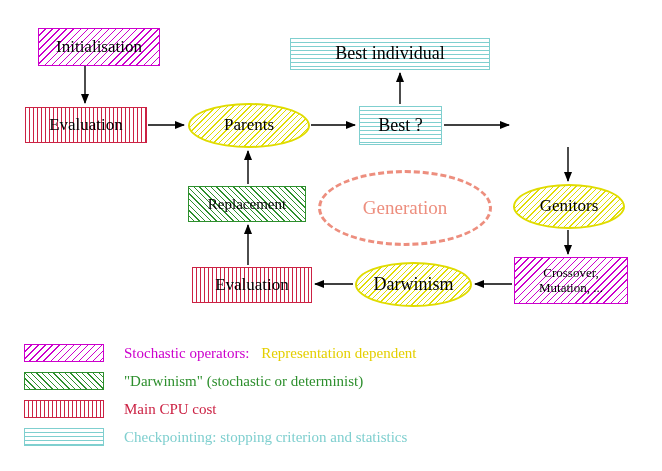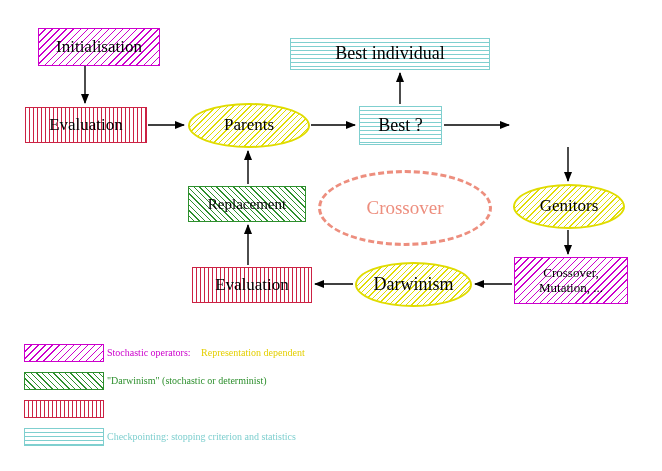--- a/index.html
+++ b/index.html
@@ -22,22 +22,22 @@
   .hatch-cyan    { background: repeating-linear-gradient(180deg, #fff 0 3px, #7fcfcf 3px 4px); border: 1px solid #7fcfcf; }
   .generation-ellipse {
     position: absolute; border: 3px dashed #ed8e7e; border-radius: 50%;
     display: flex; align-items: center; justify-content: center;
     color: #ed8e7e; font-size: 19px; box-sizing: border-box; background: transparent;
   }
   .small-text { font-size: 13px; }
   .big-text { font-size: 18px; }
   .legend-swatch { position: absolute; width: 80px; height: 18px; box-sizing: border-box; }
   .legend-text {
-    position: absolute; left: 107px; height: 18px; line-height: 18px;
-    font-size: 10px; white-space: nowrap;
+    position: absolute; left: 124px; height: 18px; line-height: 18px;
+    font-size: 15px; white-space: nowrap;
   }
   .c-magenta { color: #cc00cc; }
   .c-yellow  { color: #e4cf00; margin-left: 8px; }
   .c-green   { color: #2d8f2d; }
   .c-red     { color: #cc2244; }
   .c-cyan    { color: #7fcfcf; }
 </style>
 </head>
 <body>
 
@@ -83,21 +83,21 @@
   <div class="node hatch-cyan big-text" style="left:359px; top:106px; width:83px; height:39px;">
     <span>Best ?</span>
   </div>
 
 
   <div class="node hatch-green" style="left:188px; top:186px; width:118px; height:36px; font-size:15px;">
     <span>Replacement</span>
   </div>
 
   <div class="generation-ellipse" style="left:318px; top:170px; width:174px; height:76px;">
-    <span>Crossover</span>
+    <span>Generation</span>
   </div>
 
   <div class="node ellipse hatch-yellow" style="left:513px; top:184px; width:112px; height:45px;">
     <span>Genitors</span>
   </div>
 
   <div class="node hatch-magenta small-text" style="left:514px; top:257px; width:114px; height:47px;">
     <span>Crossover,</span>
     <span>Mutation, ...</span>
   </div>
@@ -115,19 +115,22 @@
     <span class="c-magenta">Stochastic operators:</span>
     <span class="c-yellow">Representation dependent</span>
   </div>
 
   <div class="legend-swatch hatch-green" style="left:24px; top:372px;"></div>
   <div class="legend-text c-green" style="top:372px;">
     <span>"Darwinism" (stochastic or determinist)</span>
   </div>
 
   <div class="legend-swatch hatch-red" style="left:24px; top:400px;"></div>
+  <div class="legend-text c-red" style="top:400px;">
+    <span>Main CPU cost</span>
+  </div>
 
   <div class="legend-swatch hatch-cyan" style="left:24px; top:428px;"></div>
   <div class="legend-text c-cyan" style="top:428px;">
     <span>Checkpointing: stopping criterion and statistics</span>
   </div>
 
 </div>
 
 </body></html>

